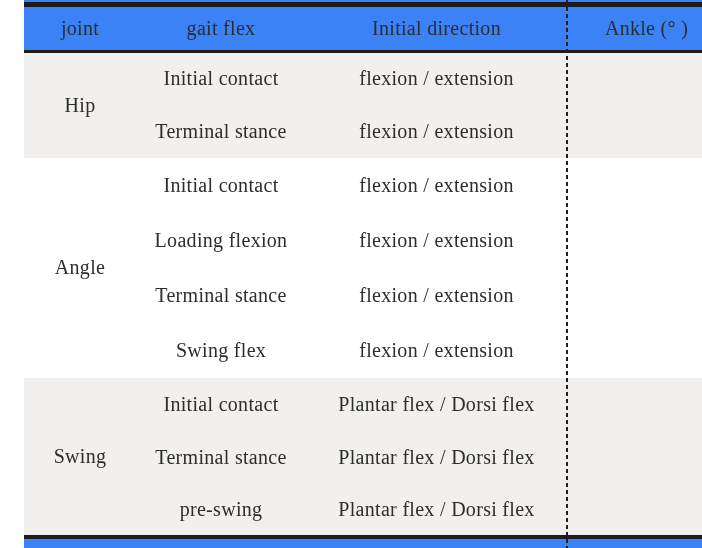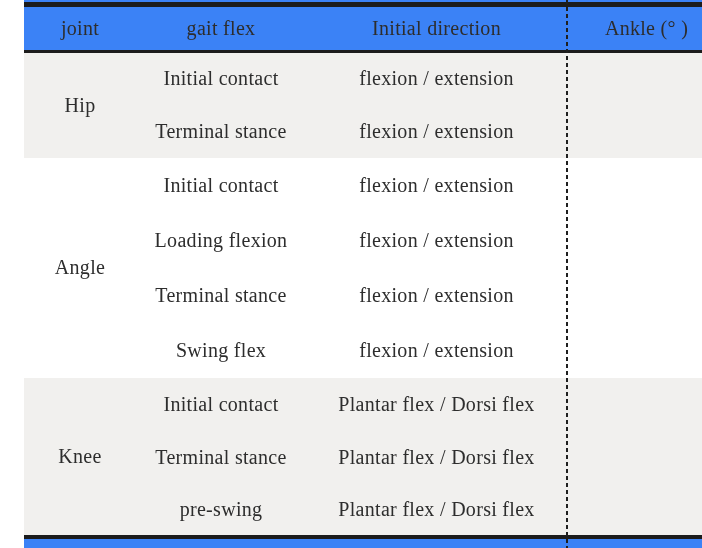--- a/index.html
+++ b/index.html
@@ -105,21 +105,21 @@
         <td>flexion / extension</td>
         <td></td>
       </tr>
       <tr class="row-k plain">
         <td>Swing flex</td>
         <td>flexion / extension</td>
         <td></td>
       </tr>
 
       <tr class="row-a shade">
-        <td rowspan="3">Knee</td>
+        <td rowspan="3">Swing</td>
         <td>Initial contact</td>
         <td>Plantar flex / Dorsi flex</td>
         <td></td>
       </tr>
       <tr class="row-a shade">
         <td>Terminal stance</td>
         <td>Plantar flex / Dorsi flex</td>
         <td></td>
       </tr>
       <tr class="row-a shade">

